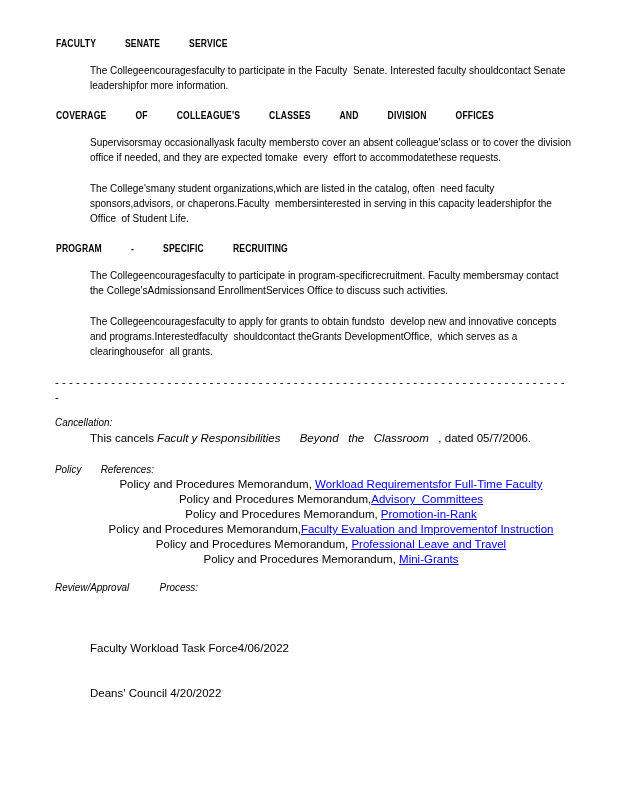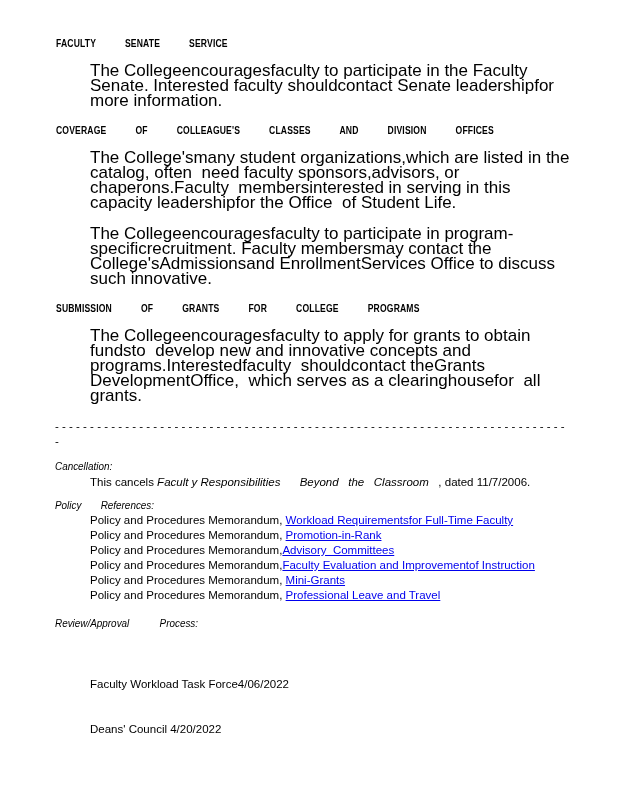--- a/index.html
+++ b/index.html
@@ -7,85 +7,86 @@
     width:618px;height:800px;background:#ffffff;color:#000000;
     font-family:"Liberation Sans",sans-serif;overflow:hidden;
   }
   .page{padding:36px 48px 0 55px;}
   .heading{font-weight:bold;font-size:11px;line-height:13px;margin:1px;}
   .heading .hwrap{
     display:inline-block;transform:scaleX(0.78);transform-origin:0 50%;
     word-spacing:34px;letter-spacing:0.2px;white-space:nowrap;
   }
   .para{
-    margin:13px 0 16px 35px;width:482px;font-size:17px;line-height:15px;
+    margin:13px 0 16px 35px;width:482px;font-size:10px;line-height:15px;
     white-space:pre-wrap;
   }
   .separator{margin-top:14px;font-size:11.5px;line-height:15px;}
   .dash-line{white-space:nowrap;overflow:hidden;width:512px;}
   .sec-head{font-style:italic;font-size:11px;line-height:14px;margin:0;}
   .sec-head .hwrap{
     display:inline-block;transform:scaleX(0.9);transform-origin:0 50%;white-space:pre;
   }
   .canc{margin-top:10px;}
   .canc-body{margin:2px 0 0 35px;font-size:11.5px;line-height:15px;white-space:pre-wrap;}
   .canc-title{font-style:italic;}
-  .policy{margin-top:8px;}
+  .policy{margin-top:16px;}
   .refs{margin:1px 0 0 35px;width:482px;font-size:11.5px;line-height:15px;}
-  .ref-line{padding-left:37px;text-indent:-37px;white-space:pre-wrap;}
+  .ref-line{padding-left:37px;text-indent:-37px;white-space:pre-wrap;text-align:center;}
   a.ref-link{color:#0000EE;text-decoration:underline;cursor:pointer;}
   .review{margin-top:13px;}
   .review-lines{margin:17px 0 0 35px;font-size:11.5px;line-height:15px;white-space:pre-wrap;}
 </style>
 </head>
 <body>
 
 <div class="page">
 
   <div class="heading">
     <span class="hwrap">FACULTY SENATE SERVICE</span>
   </div>
   <div class="para">The Collegeencouragesfaculty to participate in the Faculty  Senate. Interested faculty shouldcontact Senate leadershipfor more information.</div>
 
   <div class="heading">
     <span class="hwrap">COVERAGE OF COLLEAGUE'S CLASSES AND DIVISION OFFICES</span>
   </div>
+  <div class="para">Supervisorsmay occasionallyask faculty membersto cover an absent colleague'sclass or to cover the division office if needed, and they are expected tomake  every  effort to accommodatethese requests.</div>
 
   <div class="para">The College'smany student organizations,which are listed in the catalog, often  need faculty sponsors,advisors, or chaperons.Faculty  membersinterested in serving in this capacity leadershipfor the Office  of Student Life.</div>
 
-  <div class="para">The Collegeencouragesfaculty to participate in program-specificrecruitment. Faculty membersmay contact the College'sAdmissionsand EnrollmentServices Office to discuss such innovative.</div>
+  <div class="heading">
+    <span class="hwrap">PROGRAM - SPECIFIC RECRUITING</span>
+  </div>
+  <div class="para">The Collegeencouragesfaculty to participate in program-specificrecruitment. Faculty membersmay contact the College'sAdmissionsand EnrollmentServices Office to discuss such activities.</div>
 
-  <div class="heading">
-    <span class="hwrap">SUBMISSION OF GRANTS FOR COLLEGE PROGRAMS</span>
-  </div>
   <div class="para">The Collegeencouragesfaculty to apply for grants to obtain fundsto  develop new and innovative concepts and programs.Interestedfaculty  shouldcontact theGrants DevelopmentOffice,  which serves as a clearinghousefor  all grants.</div>
 
   <div class="separator">
     <div class="dash-line">- - - - - - - - - - - - - - - - - - - - - - - - - - - - - - - - - - - - - - - - - - - - - - - - - - - - - - - - - - - - - - - - - - - - - - - - - - - - - - - -</div>
     <div>-</div>
   </div>
 
   <div class="canc">
     <div class="sec-head">
       <span class="hwrap">Cancellation:</span>
     </div>
-    <div class="canc-body"><span>This cancels </span><span class="canc-title">Facult y Responsibilities      Beyond   the   Classroom</span><span>   , dated 11/7/2006.</span></div>
+    <div class="canc-body"><span>This cancels </span><span class="canc-title">Facult y Responsibilities      Beyond   the   Classroom</span><span>   , dated 05/7/2006.</span></div>
   </div>
 
   <div class="policy">
     <div class="sec-head">
       <span class="hwrap">Policy       References:</span>
     </div>
     <div class="refs">
       <div class="ref-line"><span>Policy and Procedures Memorandum, </span><a class="ref-link" href="#">Workload Requirementsfor Full-Time Faculty</a></div>
+      <div class="ref-line"><span>Policy and Procedures Memorandum,</span><a class="ref-link" href="#">Advisory  Committees</a></div>
       <div class="ref-line"><span>Policy and Procedures Memorandum, </span><a class="ref-link" href="#">Promotion-in-Rank</a></div>
-      <div class="ref-line"><span>Policy and Procedures Memorandum,</span><a class="ref-link" href="#">Advisory  Committees</a></div>
       <div class="ref-line"><span>Policy and Procedures Memorandum,</span><a class="ref-link" href="#">Faculty Evaluation and Improvementof Instruction</a></div>
+      <div class="ref-line"><span>Policy and Procedures Memorandum, </span><a class="ref-link" href="#">Professional Leave and Travel</a></div>
       <div class="ref-line"><span>Policy and Procedures Memorandum, </span><a class="ref-link" href="#">Mini-Grants</a></div>
-      <div class="ref-line"><span>Policy and Procedures Memorandum, </span><a class="ref-link" href="#">Professional Leave and Travel</a></div>
     </div>
   </div>
 
   <div class="review">
     <div class="sec-head">
       <span class="hwrap">Review/Approval           Process:</span>
     </div>
     <div class="review-lines">
       <div>Faculty Workload Task Force4/06/2022</div>
       <div>Deans' Council 4/20/2022</div>

